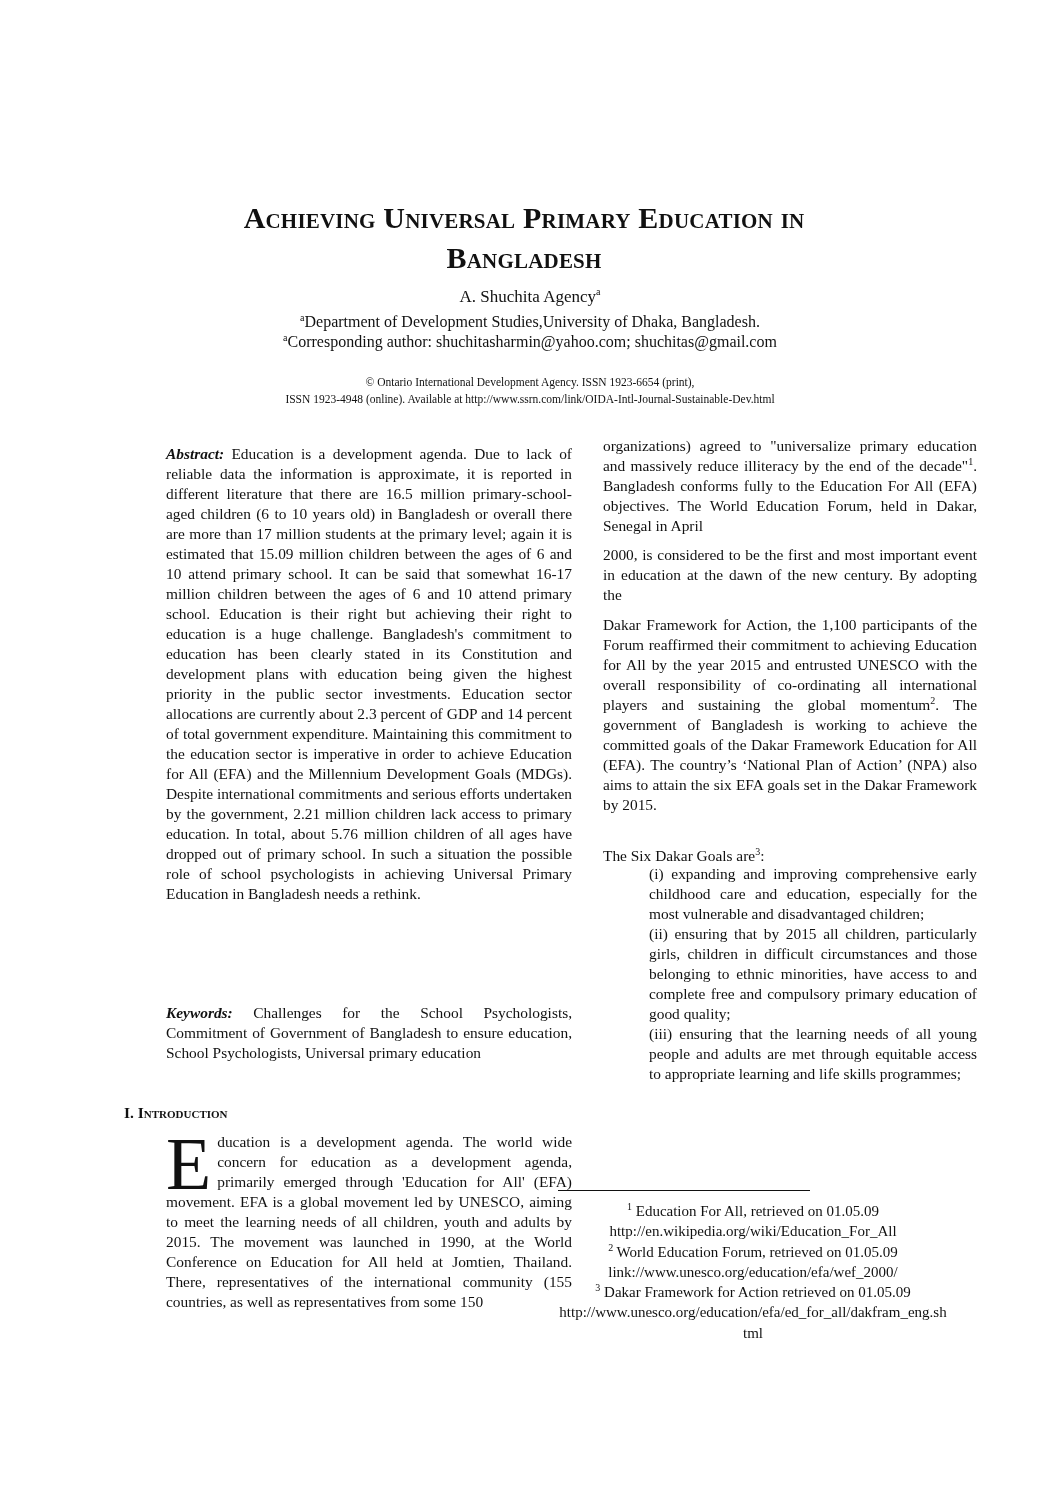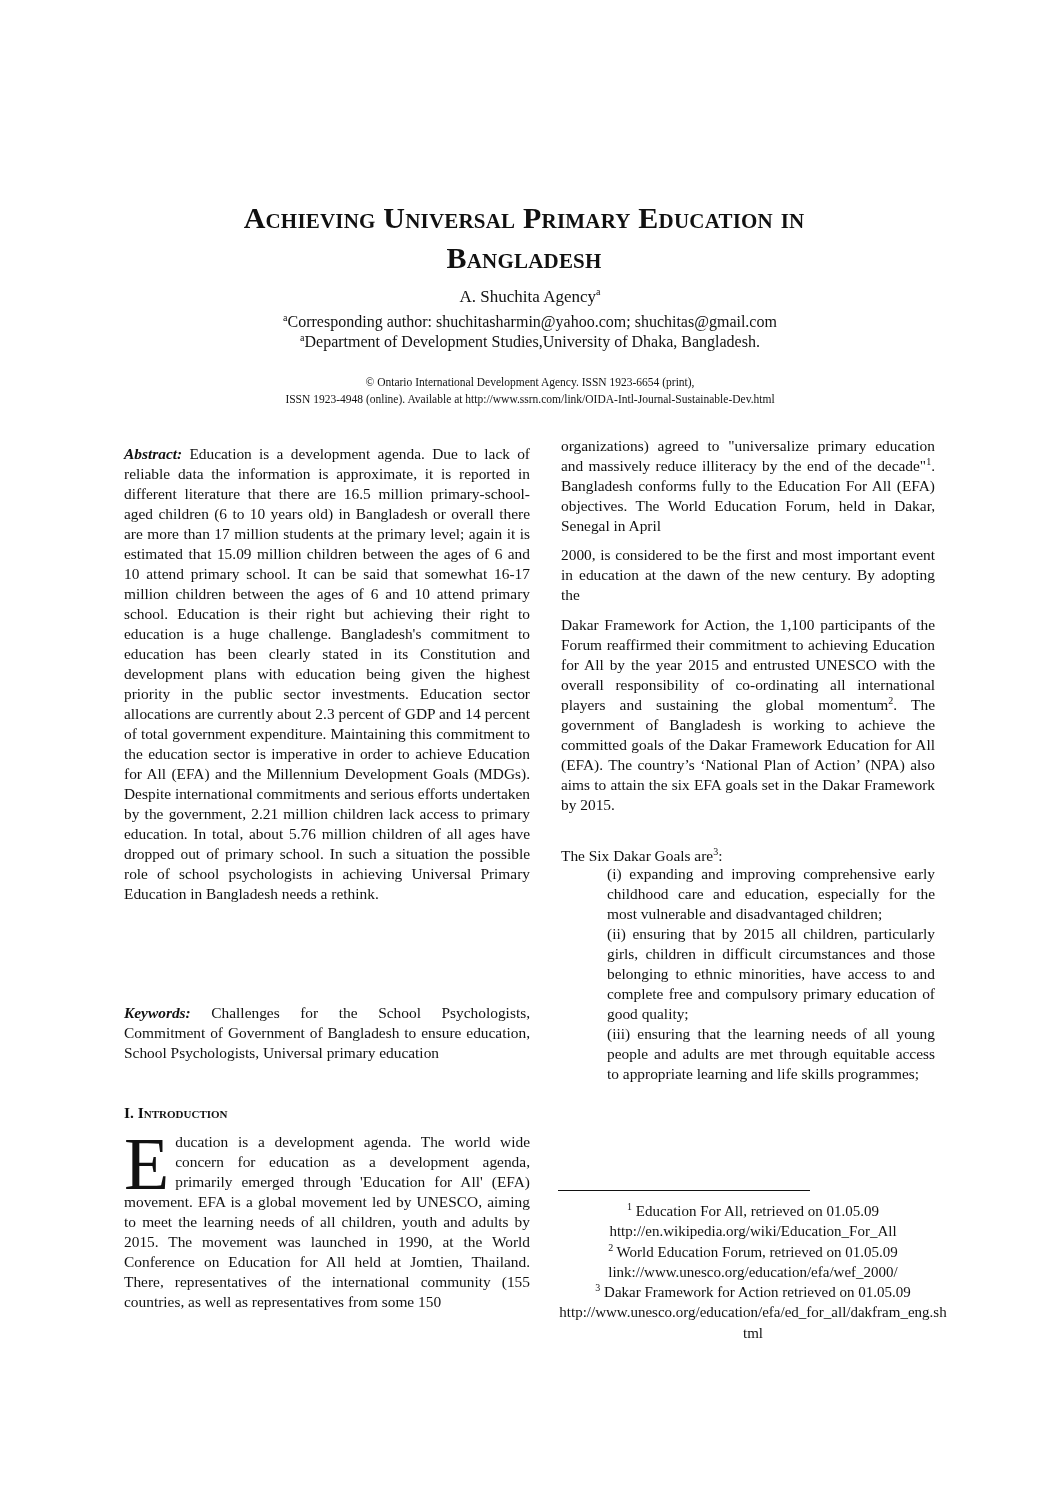--- a/index.html
+++ b/index.html
@@ -4,21 +4,21 @@
 <style>
   html, body { margin: 0; padding: 0; background: #ffffff; }
   body { width: 1058px; height: 1497px; position: relative; overflow: hidden;
          font-family: "Liberation Serif", "DejaVu Serif", serif; color: #111; }
   .abs { position: absolute; }
   .title { left: 144px; width: 760px; top: 198px; text-align: center;
            font-weight: bold; font-size: 30px; line-height: 40px; font-variant: small-caps; letter-spacing: 0.2px; }
   .author { left: 150px; width: 760px; top: 286px; text-align: center; font-size: 17px; line-height: 22px; }
   .affil { left: 150px; width: 760px; top: 312px; text-align: center; font-size: 16px; line-height: 20px; }
   .copyright { left: 150px; width: 760px; top: 374px; text-align: center; font-size: 11.5px; line-height: 17px; }
-  .col { font-size: 15.4px; line-height: 20px; text-align: justify; }
+  .col { font-size: 15.4px; line-height: 20px; text-align: justify; margin-left: 42px; }
   .col p { margin: 0; }
   .left { left: 124px; width: 406px; }
   .right { left: 561px; width: 374px; }
   .abstract { top: 444px; }
   .keywords { top: 1003px; }
   .intro-head { left: 124px; width: 406px; top: 1104px; text-align: left; font-weight: bold;
                 font-size: 15.5px; font-variant: small-caps; }
   .intro { top: 1132px; }
   .dropcap { float: left; font-size: 74px; line-height: 56px; margin: 4px 6px 0 0; }
   .r1 { top: 436px; }
@@ -38,22 +38,22 @@
 <div class="abs title">
   <div>Achieving Universal Primary Education in</div>
   <div>Bangladesh</div>
 </div>
 
 <div class="abs author">
   <span>A. Shuchita Agency</span><sup>a</sup>
 </div>
 
 <div class="abs affil">
+  <div><sup>a</sup><span>Department of Development Studies,University of Dhaka, Bangladesh.</span></div>
   <div><sup>a</sup><span>Corresponding author: shuchitasharmin@yahoo.com; shuchitas@gmail.com</span></div>
-  <div><sup>a</sup><span>Department of Development Studies,University of Dhaka, Bangladesh.</span></div>
 </div>
 
 <div class="abs copyright">
   <div>© Ontario International Development Agency. ISSN 1923-6654 (print),</div>
   <div>ISSN 1923-4948 (online). Available at http://www.ssrn.com/link/OIDA-Intl-Journal-Sustainable-Dev.html</div>
 </div>
 
 <div class="abs col left abstract">
   <p class="lastline"><b><i>Abstract:</i></b><span> Education is a development agenda. Due to lack of reliable data the information is approximate, it is reported in different literature that there are 16.5 million primary-school-aged children (6 to 10 years old) in Bangladesh or overall there are more than 17 million students at the primary level; again it is estimated that 15.09 million children between the ages of 6 and 10 attend primary school. It can be said that somewhat 16-17 million children between the ages of 6 and 10 attend primary school. Education is their right but achieving their right to education is a huge challenge. Bangladesh's commitment to education has been clearly stated in its Constitution and development plans with education being given the highest priority in the public sector investments. Education sector allocations are currently about 2.3 percent of GDP and 14 percent of total government expenditure. Maintaining this commitment to the education sector is imperative in order to achieve Education for All (EFA) and the Millennium Development Goals (MDGs). Despite international commitments and serious efforts undertaken by the government, 2.21 million children lack access to primary education. In total, about 5.76 million children of all ages have dropped out of primary school. In such a situation the possible role of school psychologists in achieving Universal Primary Education in Bangladesh needs a rethink.</span></p>
 </div>

